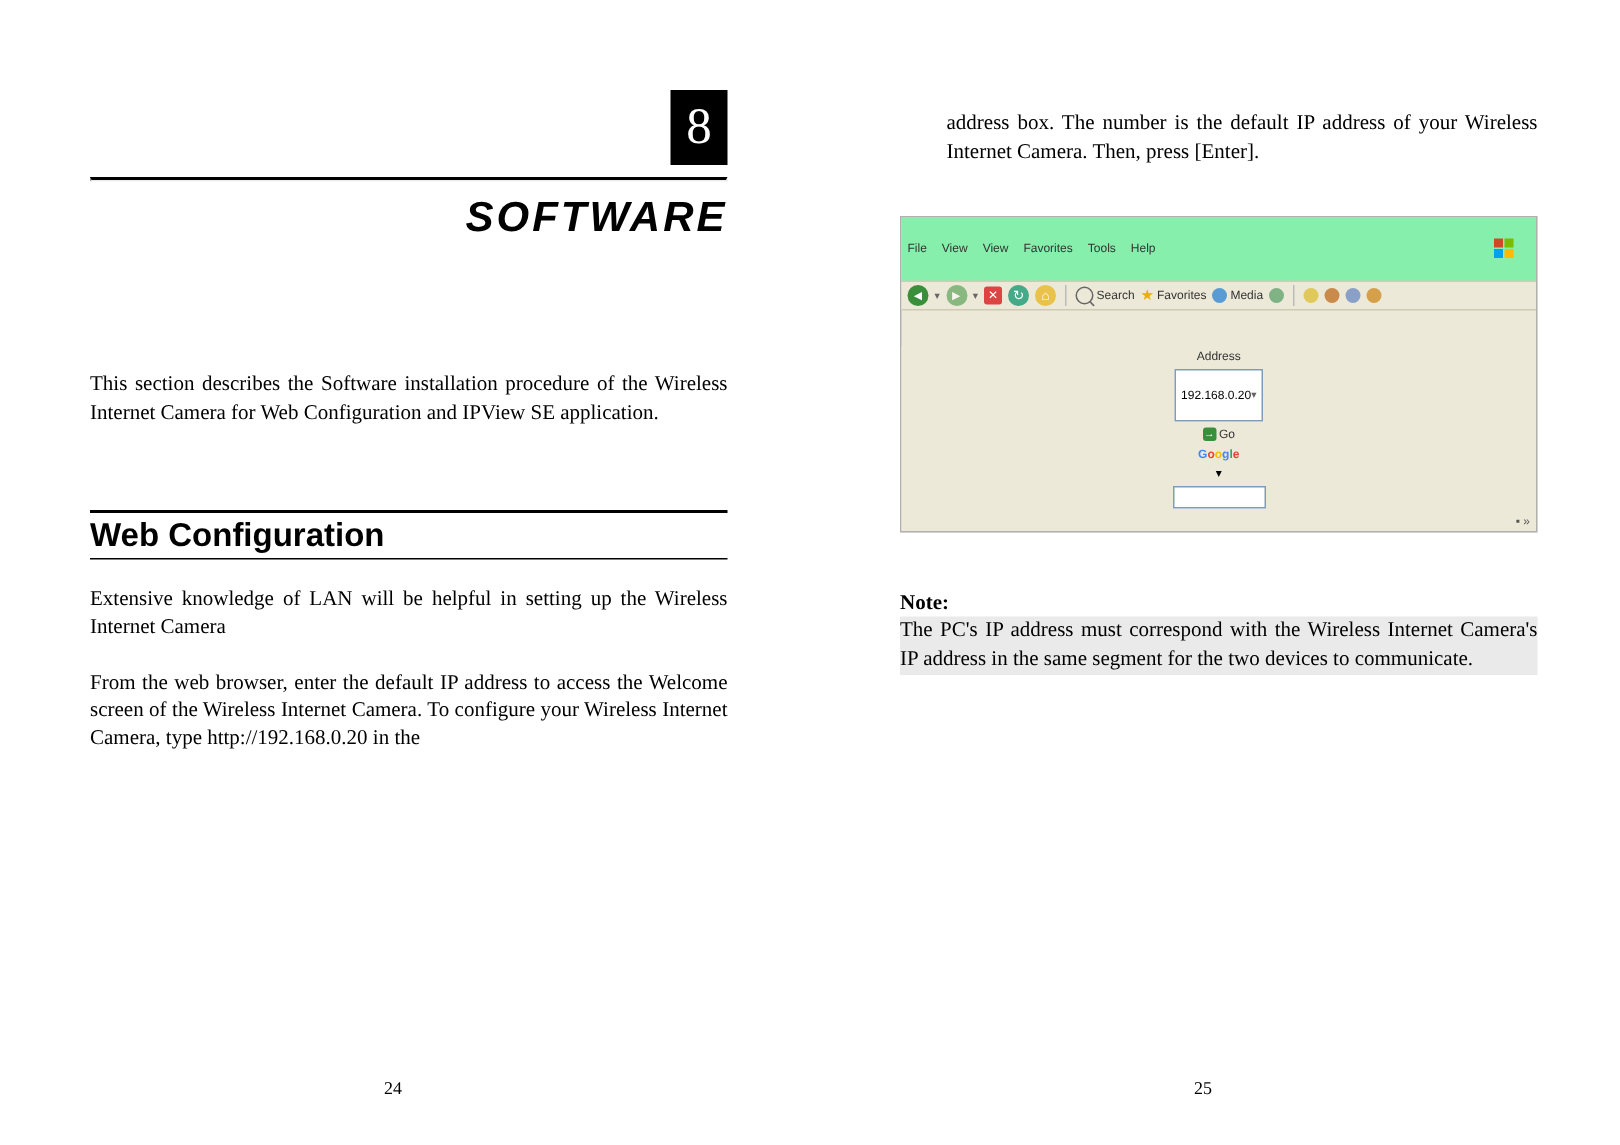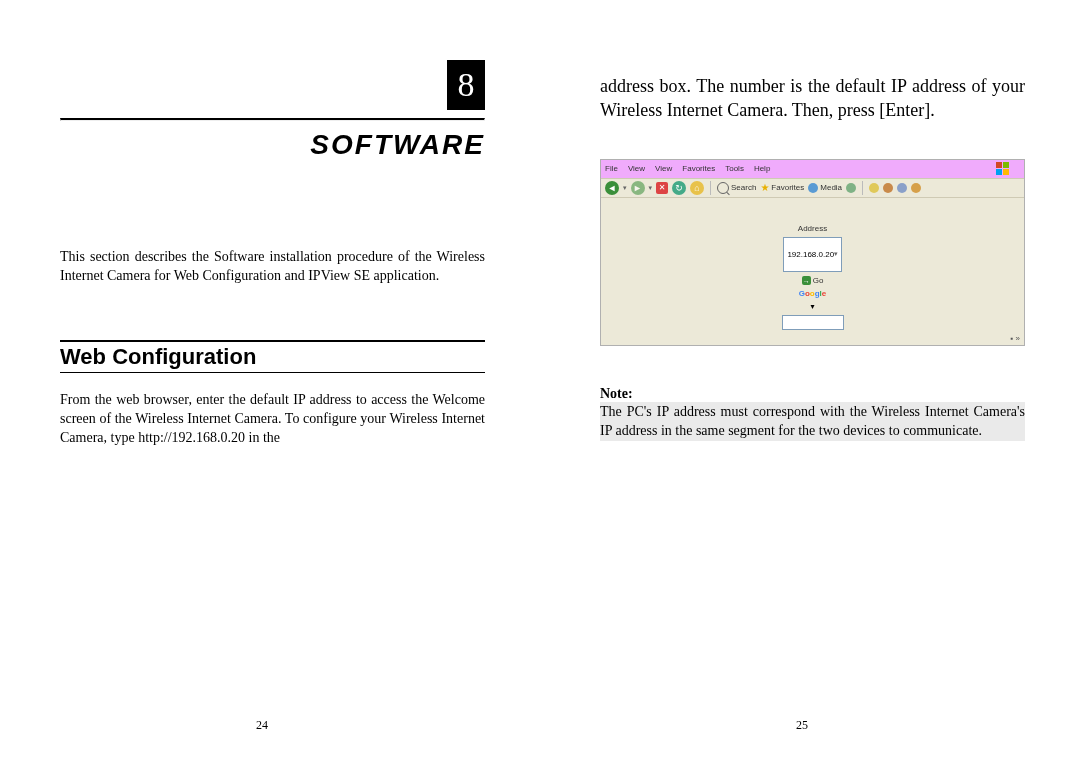--- a/index.html
+++ b/index.html
@@ -78,41 +78,42 @@
   .page-num {
     text-align: center;
     font-size: 12px;
     position: absolute;
     bottom: 30px;
     left: 0;
     right: 16px;
   }
   
   .right-page .body-top {
-    font-size: 18px;
+    font-size: 14px;
     line-height: 1.35;
     text-align: justify;
     margin-top: 14px;
+    margin-left: 31px;
   }
   .browser-shot {
     margin-top: 18px;
     border: 1px solid #b0b0b0;
     background: #ece9d8;
     font-family: Tahoma, Arial, sans-serif;
     font-size: 8px;
     width: 100%;
     box-sizing: border-box;
   }
   .menu-row {
     display: flex;
     flex-direction: row;
     align-items: center;
-    padding: 2px 4px;
+    padding: 14px 4px;
     border-bottom: 1px solid #cfcab4;
-    background: #f0abfc;
+    background: #86efac;
   }
   .menu-row span {
     margin-right: 10px;
     color: #333;
   }
   .win-logo {
     margin-left: auto;
     width: 14px;
     height: 14px;
     display: inline-block;
@@ -237,20 +238,21 @@
   </div>
 
   <p class="intro">This section describes the Software installation procedure of the Wireless Internet Camera for Web Configuration and IPView SE application.</p>
 
   <div class="section-block">
     <div class="rule-top"></div>
     <div class="section-title">Web Configuration</div>
     <div class="rule-bottom"></div>
   </div>
 
+  <p class="body-para">Extensive knowledge of LAN will be helpful in setting up the Wireless Internet Camera</p>
   <p class="body-para">From the web browser, enter the default IP address to access the Welcome screen of the Wireless Internet Camera.  To configure your Wireless Internet Camera, type http://192.168.0.20 in the</p>
 
   <div class="page-num">24</div>
 </div>
 
 <div class="page right-page">
   <p class="body-top">address box.  The number is the default IP address of your Wireless Internet Camera.  Then, press [Enter].</p>
 
   <div class="browser-shot">
     <div class="menu-row">

